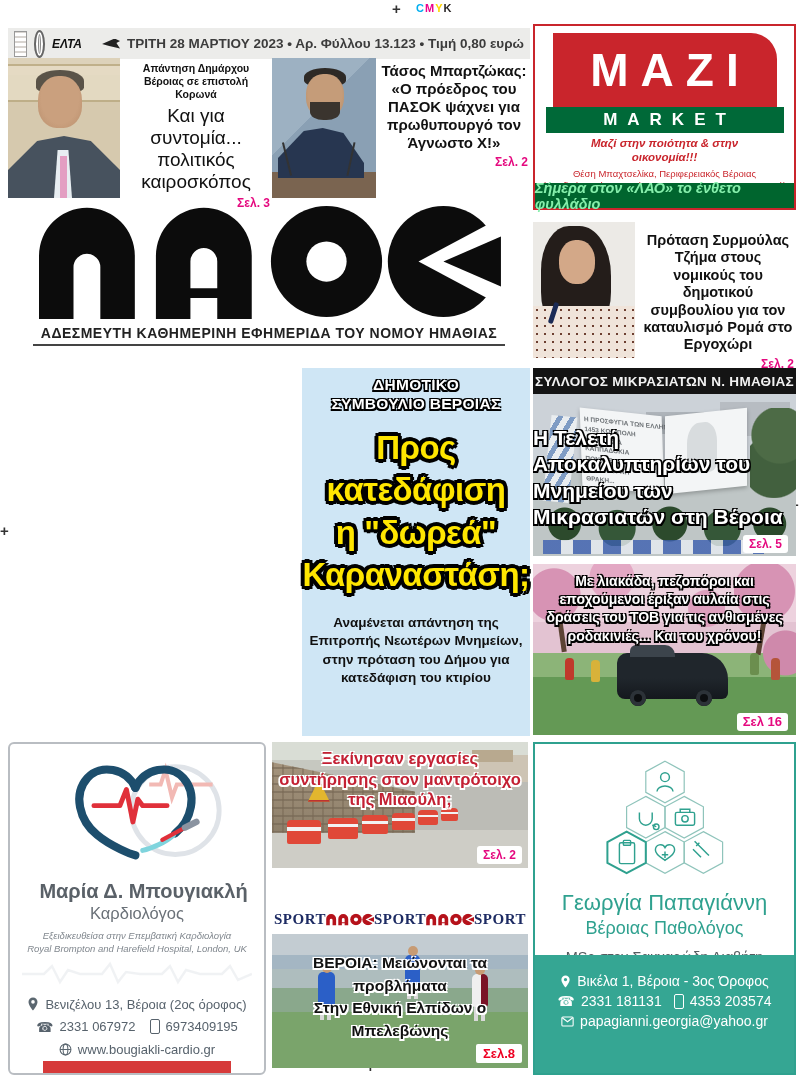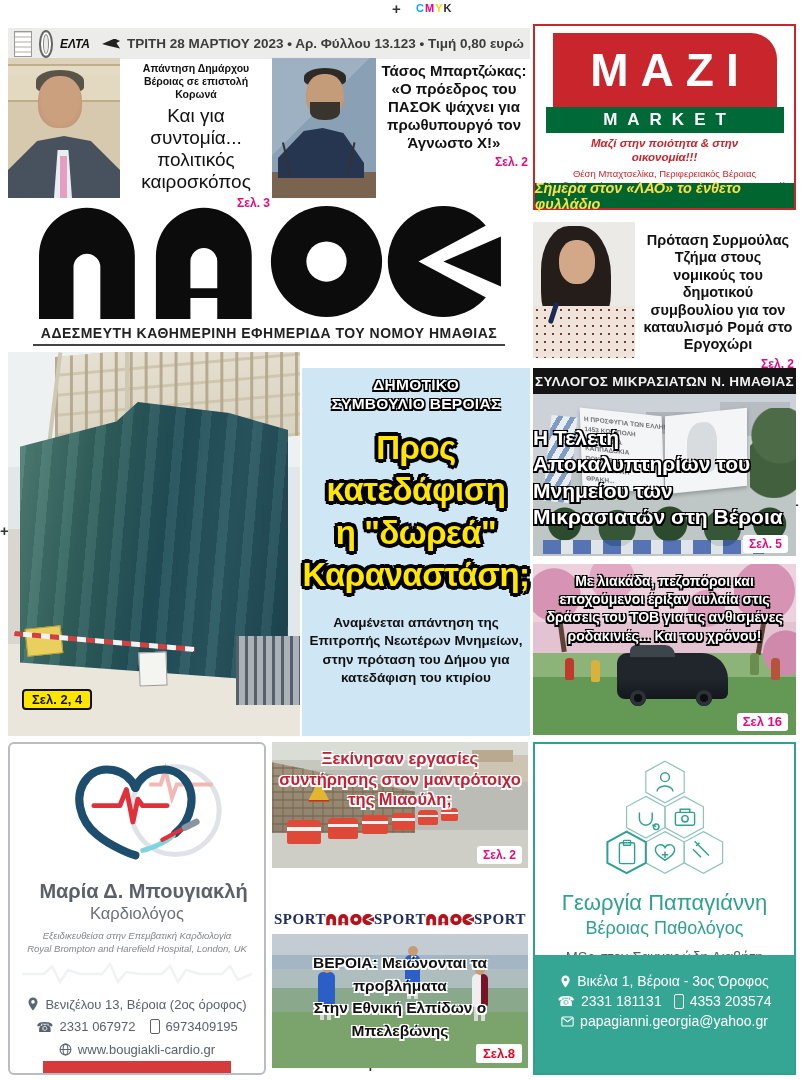--- a/index.html
+++ b/index.html
@@ -13,21 +13,21 @@
 
   
   .regmark{position:absolute;font-size:15px;color:#333;font-weight:bold;}
   .cmyk{position:absolute;top:2px;left:416px;font-size:11px;font-weight:bold;letter-spacing:1px;}
   .cmyk .c{color:#00aeef}.cmyk .m{color:#ec008c}.cmyk .y{color:#ffd400}.cmyk .k{color:#231f20}
 
   
   .headerbar{position:absolute;left:8px;top:28px;width:522px;height:31px;background:#ececea;display:flex;align-items:center;gap:7px;padding:0 6px;box-sizing:border-box;}
   .stamp1{width:36px;height:24px;border:1px solid #999;background:repeating-linear-gradient(0deg,#fff 0 3px,#d8d4d0 3px 5px);}
   .seal{width:24px;height:24px;border:2px solid #666;border-radius:50%;box-shadow:inset 0 0 0 2px #fff,inset 0 0 0 3px #888;}
-  .elta{font-weight:bold;font-style:italic;font-size:12px;color:#111;display:flex;align-items:center;gap:12px;}
+  .elta{font-weight:bold;font-style:italic;font-size:12px;color:#111;display:flex;align-items:center;gap:20px;}
   .elta .swoosh{display:inline-block;width:18px;height:10px;background:#222;clip-path:polygon(0 55%,70% 0,100% 25%,80% 45%,100% 100%,40% 75%);}
   .dateline{font-weight:bold;font-size:13.5px;color:#3c3c3c;white-space:nowrap;}
 
   
   .kicker-sm{font-weight:bold;font-size:10.5px;color:#111;text-align:center;line-height:1.25;}
   .headline-lg{font-weight:normal;font-size:19px;color:#111;text-align:center;line-height:1.15;margin-top:4px;}
   .headline-md{font-weight:bold;font-size:15px;color:#111;text-align:center;line-height:1.2;}
   .ref-right{text-align:right;margin-top:3px;}
 
   
@@ -50,21 +50,21 @@
 
   
   .mazi{position:absolute;left:533px;top:24px;width:263px;height:186px;border:2.5px solid #c9252c;background:#fff;box-sizing:border-box;}
   .mazi .redbox{margin:7px auto 0;width:224px;height:74px;background:#c9252c;border-radius:0 26px 0 0;display:flex;align-items:center;justify-content:center;}
   .mazi .redbox span{color:#fff;font-weight:bold;font-size:46px;letter-spacing:12px;padding-left:12px;}
   .mazi .greenband{margin:0 auto;width:238px;height:26px;background:#006938;display:flex;align-items:center;justify-content:center;}
   .mazi .greenband span{color:#fff;font-weight:bold;font-size:17px;letter-spacing:10px;padding-left:10px;}
   .mazi .slogan{color:#c9252c;font-weight:bold;font-style:italic;font-size:11.5px;text-align:center;margin-top:3px;line-height:1.25;width:170px;margin-left:auto;margin-right:auto;}
   .mazi .addr{color:#c9252c;font-size:9.5px;text-align:center;line-height:1.3;margin-top:3px;}
   .mazi .banner{position:absolute;left:0;bottom:0;width:100%;height:25px;background:#00652e;display:flex;align-items:center;justify-content:center;}
-  .mazi .banner span{color:#fde047;font-weight:bold;font-style:italic;font-size:14.5px;}
+  .mazi .banner span{color:#86efac;font-weight:bold;font-style:italic;font-size:14.5px;}
 
   
   .masthead{position:absolute;left:8px;top:204px;width:522px;text-align:center;}
   .masthead svg{display:block;margin:0 auto;color:#0c0c0c;}
   .tagline{display:inline-block;margin-top:6px;font-weight:bold;font-size:14px;letter-spacing:.5px;color:#222;border-bottom:2px solid #444;padding:0 8px 3px;}
 
   
   .ph-tzima{background:#eceae6;}
   .ph-tzima .hair{position:absolute;left:8px;top:4px;width:70px;height:110px;background:#241d1a;border-radius:40% 45% 40% 40%;}
   .ph-tzima .face{position:absolute;left:26px;top:18px;width:36px;height:44px;background:#d3a888;border-radius:46%;}
@@ -251,32 +251,20 @@
     <div class="hair"></div>
     <div class="face"></div>
     <div class="top"></div>
     <div class="mic"></div>
   </div>
   <div class="abs" style="left:642px;top:232px;width:152px;">
     <div class="headline-md" style="font-size:14.5px;">Πρόταση Συρμούλας Τζήμα στους νομικούς του δημοτικού συμβουλίου για τον καταυλισμό Ρομά στο Εργοχώρι</div>
     <div class="ref-right pageref">Σελ. 2</div>
   </div>
 
-  <div class="photo ph-build" style="left:8px;top:352px;width:292px;height:384px;">
-    <div class="scaffold"></div>
-    <div class="pole" style="left:14%;top:0;height:40%;transform:rotate(7deg);"></div>
-    <div class="pole" style="left:40%;top:0;height:18%;"></div>
-    <div class="sidebldg"></div>
-    <div class="tarp"></div>
-    <div class="fence"></div>
-    <div class="sign"></div>
-    <div class="netsign"></div>
-    <div class="tape"></div>
-    <div class="badge-yellow">Σελ. 2, 4</div>
-  </div>
 
   <div class="bluepanel">
     <div class="bp-kicker">ΔΗΜΟΤΙΚΟ ΣΥΜΒΟΥΛΙΟ ΒΕΡΟΙΑΣ</div>
     <div class="bp-headline">
       <div>Προς</div>
       <div>κατεδάφιση</div>
       <div>η "δωρεά"</div>
       <div>Καραναστάση;</div>
     </div>
     <div class="bp-deck">Αναμένεται απάντηση της Επιτροπής Νεωτέρων Μνημείων, στην πρόταση του Δήμου για κατεδάφιση του κτιρίου</div>

